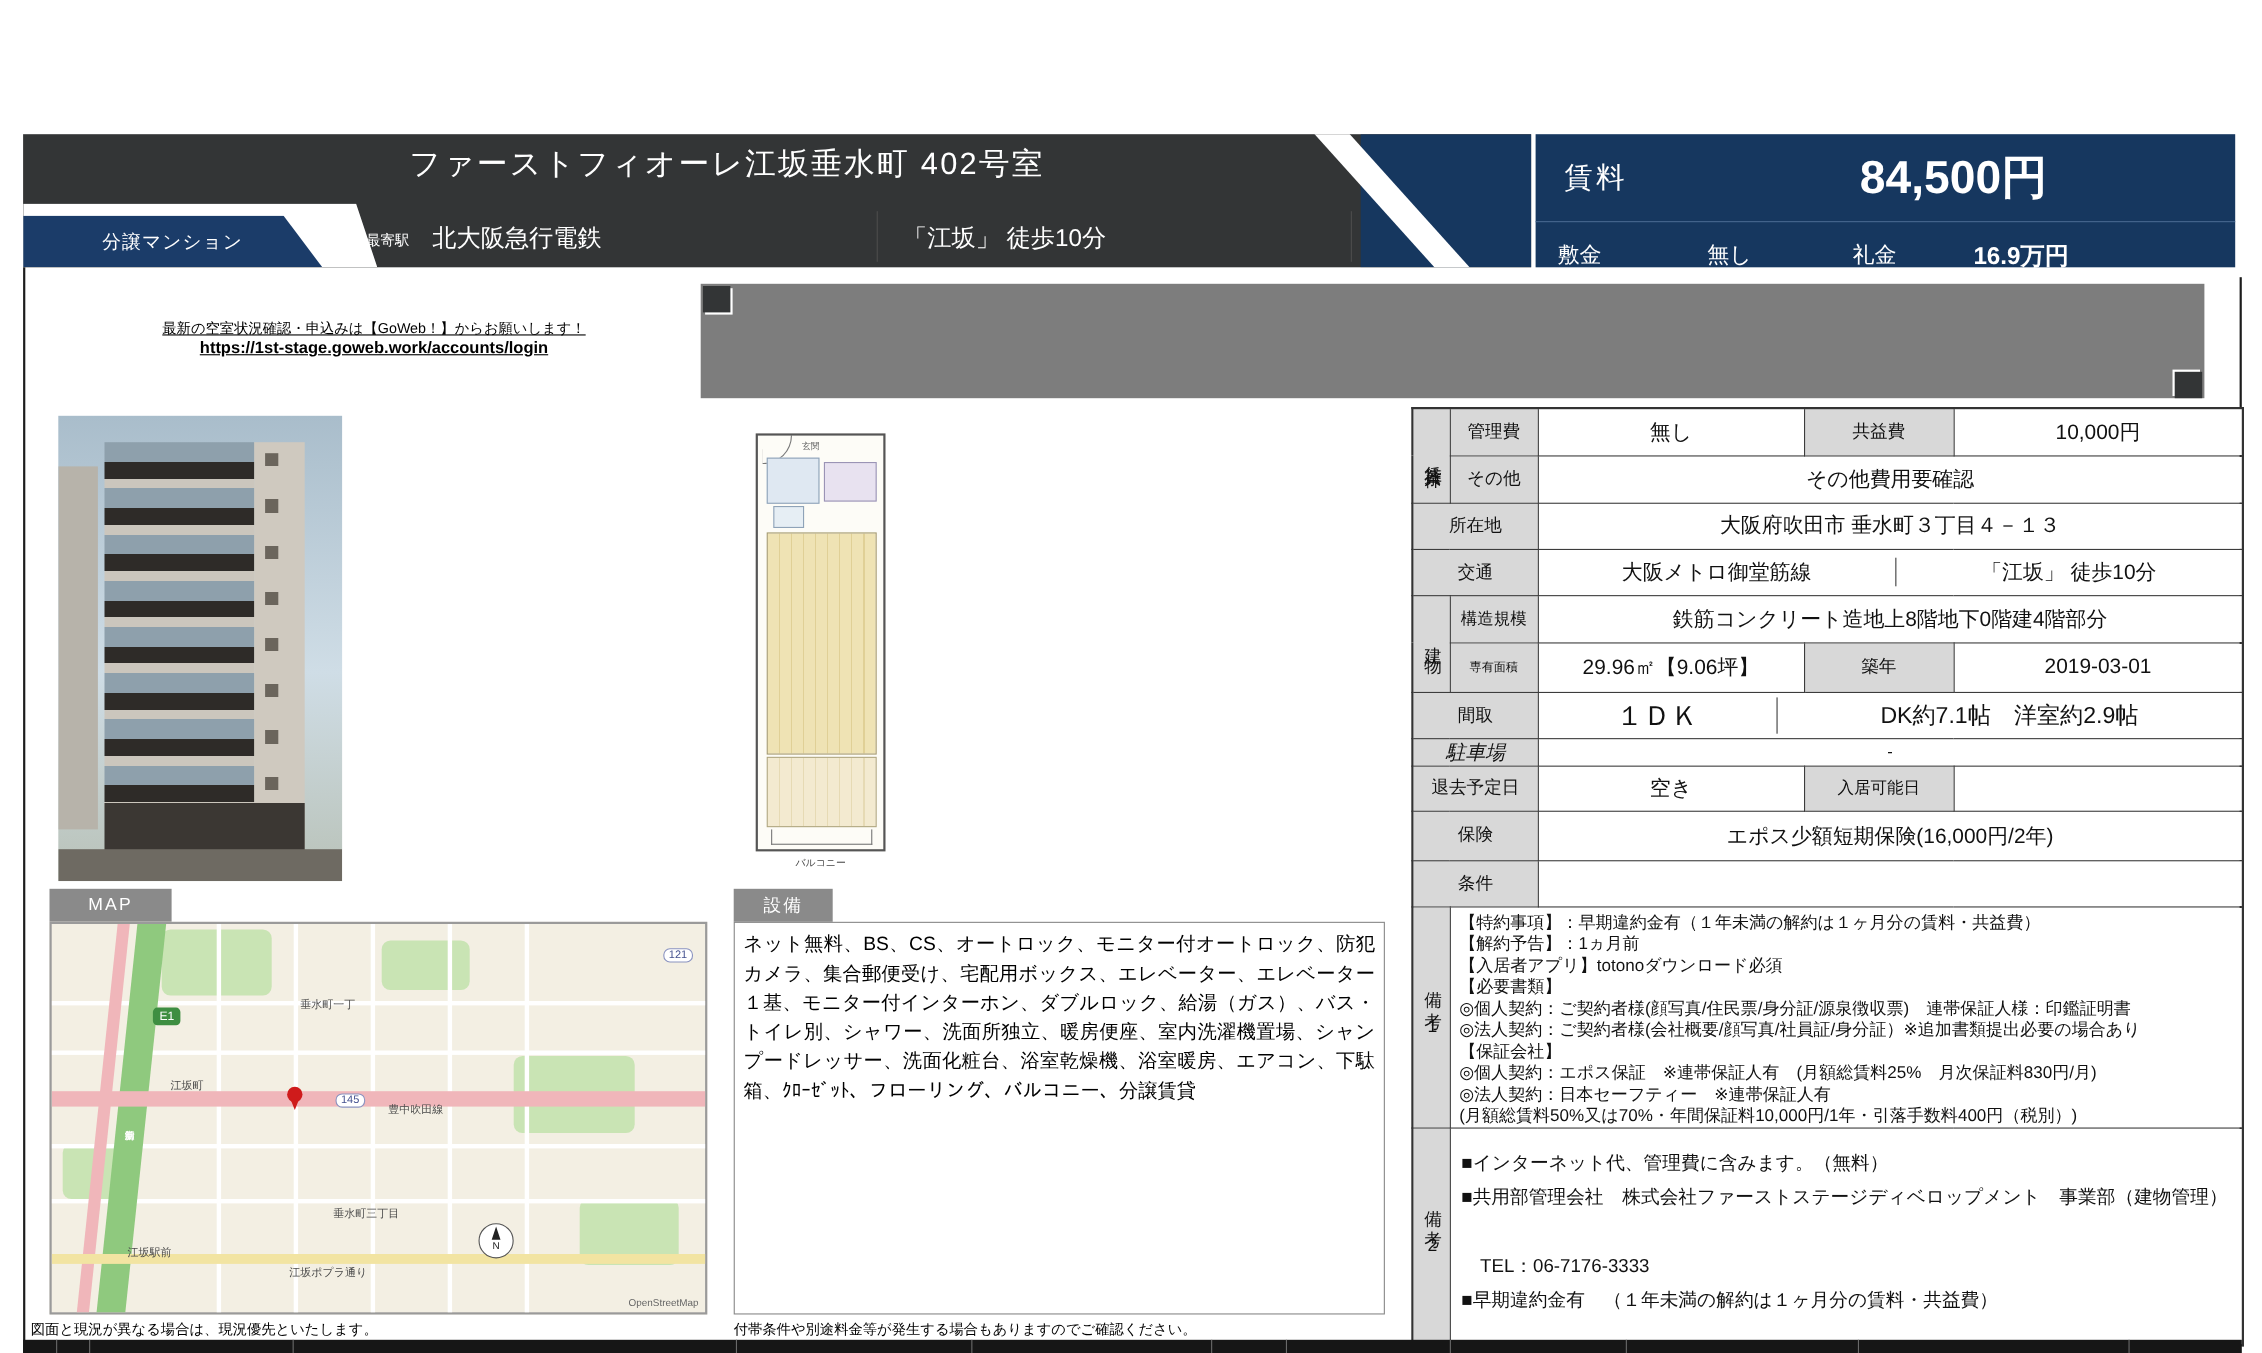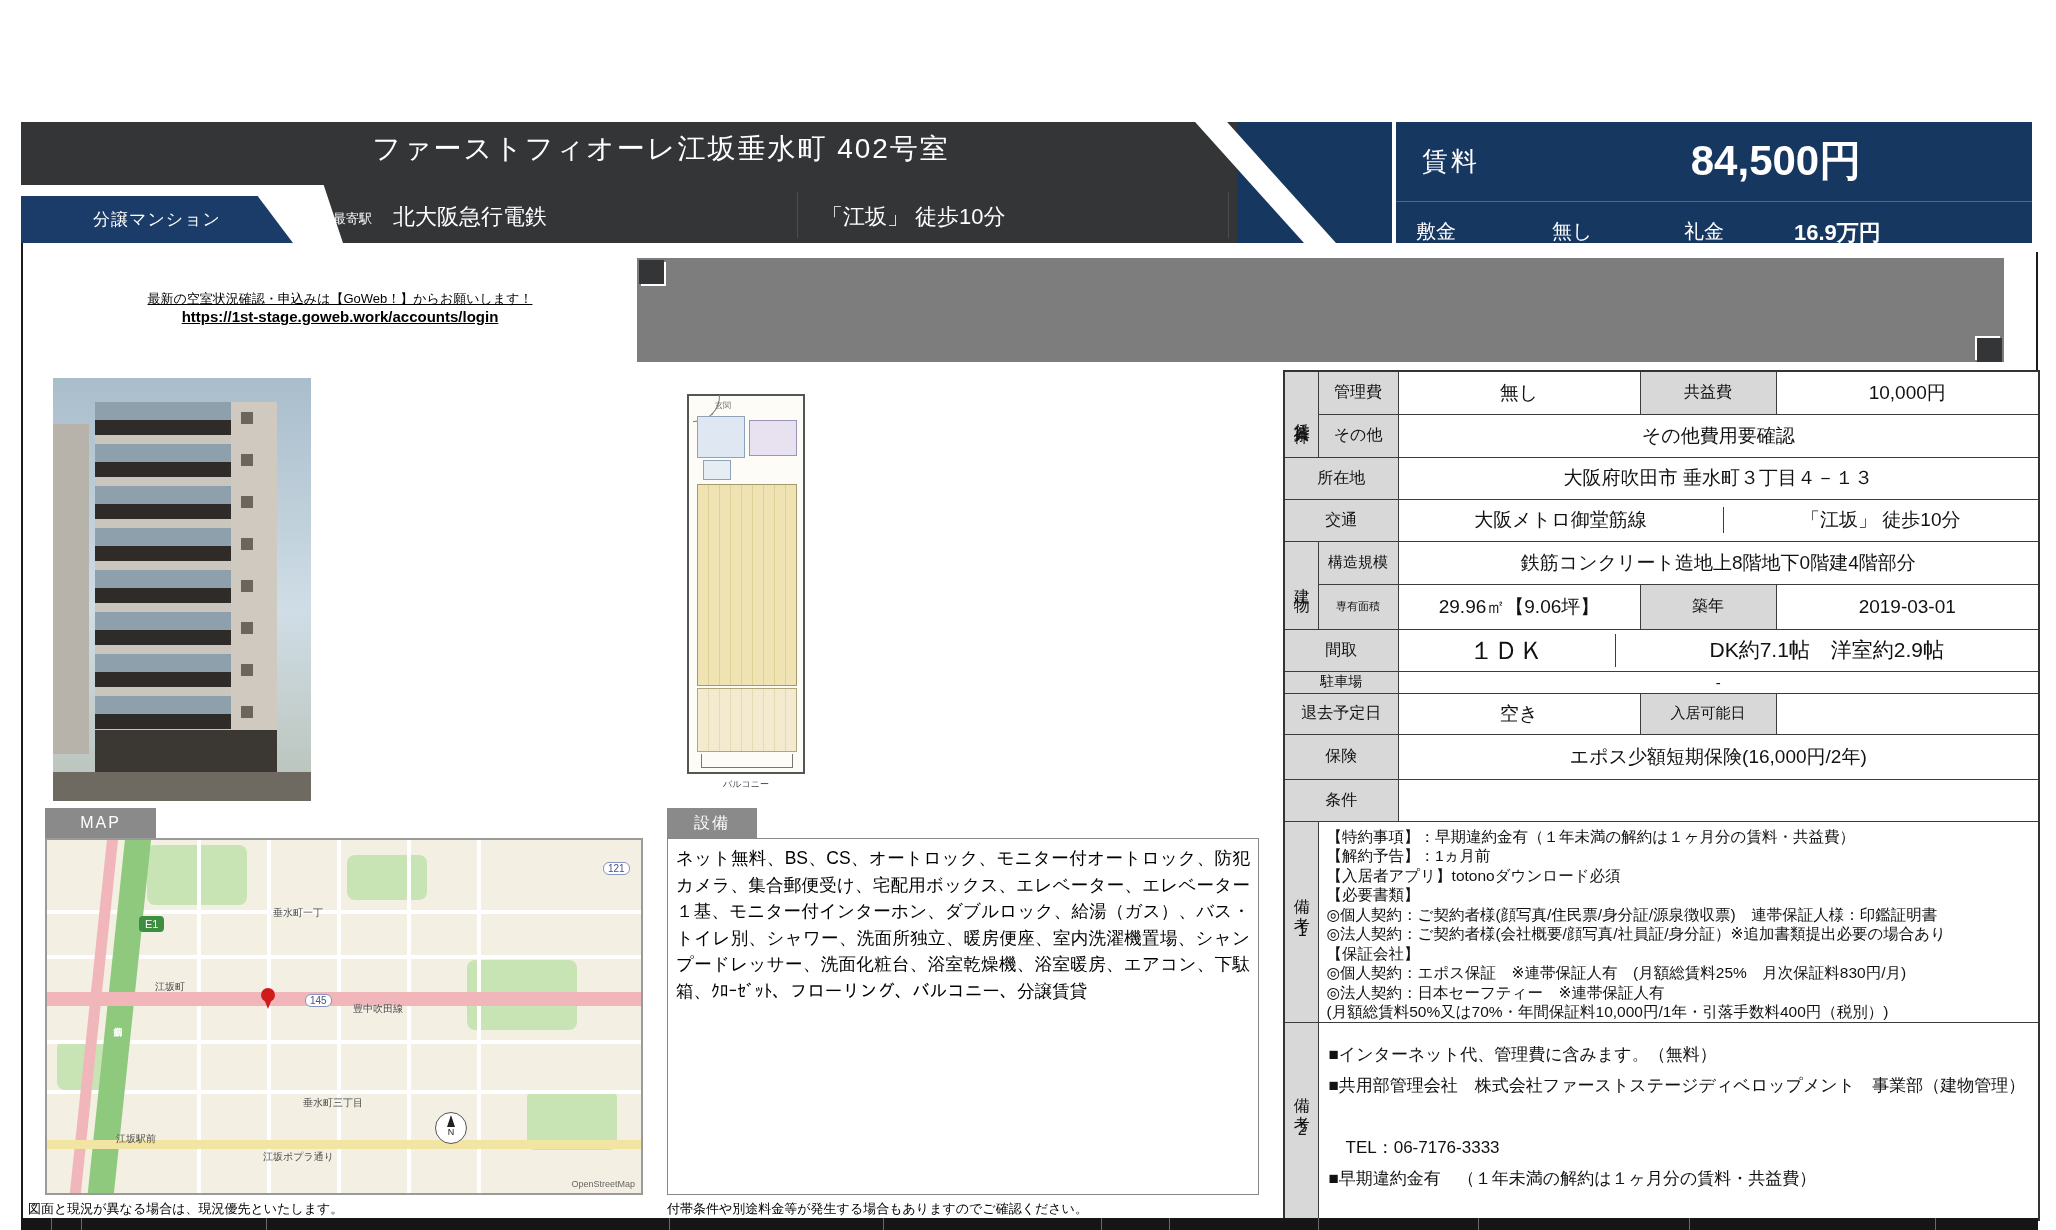--- a/index.html
+++ b/index.html
@@ -138,21 +138,21 @@
     <div class="bldgL"></div>
     <div class="wallR"></div>
     <div class="wallRw"></div>
     <div class="bal"></div>
     <div class="entr"></div>
     <div class="ground"></div>
   </div>
 
   <div class="abs" id="fplan">
     <div class="fp-door"></div>
-    <div class="fp-lab" style="left:26px;top:4px;">玄関</div>
+    <div class="fp-lab" style="left:40px;top:4px;">玄関</div>
     <div class="fp-bath"></div>
     <div class="fp-kit"></div>
     <div class="fp-wc"></div>
     <div class="fp-dk"></div>
     <div class="fp-rm"></div>
     <div class="fp-balc"></div>
   </div>
   <div class="abs" id="fp-balcony-label">バルコニー</div>
 
   <div class="abs tab" id="map-tab">MAP</div>
@@ -252,21 +252,21 @@
     <tr style="height:42px;">
       <td colspan="2" class="l">間取</td>
       <td colspan="3" class="v" style="padding:0;">
         <div class="split">
           <div class="a" style="width:217px;font-size:25px;">１ＤＫ</div>
           <div class="b" style="font-size:21px;">DK約7.1帖　洋室約2.9帖</div>
         </div>
       </td>
     </tr>
     <tr style="height:22px;">
-      <td colspan="2" class="l" style="font-size:14px;">駐車場</td>
+      <td colspan="2" class="l" style="font-size:18px;font-style:italic;">駐車場</td>
       <td colspan="3" class="v" style="font-size:15px;">-</td>
     </tr>
     <tr style="height:41px;">
       <td colspan="2" class="l">退去予定日</td>
       <td class="v">空き</td>
       <td class="l" style="font-size:15px;">入居可能日</td>
       <td class="v"></td>
     </tr>
     <tr style="height:45px;margin-top:27px;">
       <td colspan="2" class="l">保険</td>

